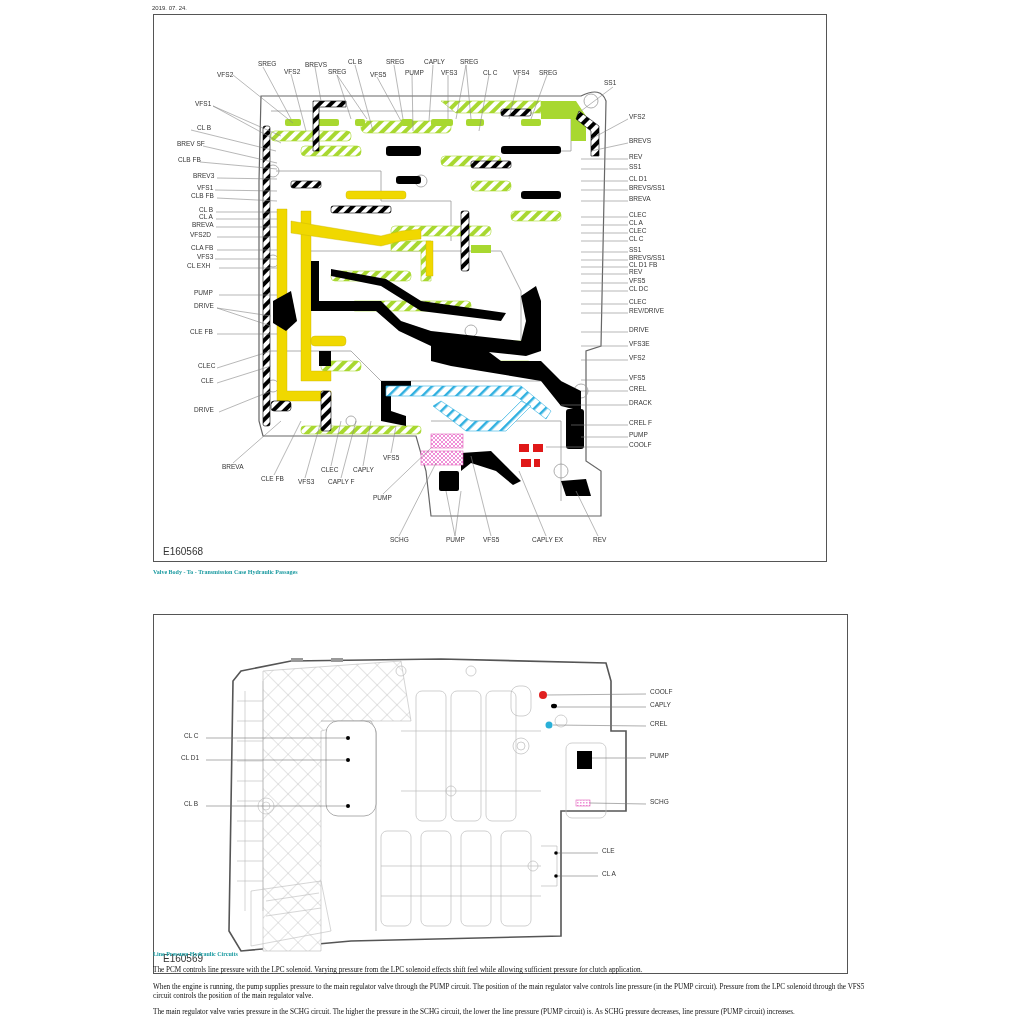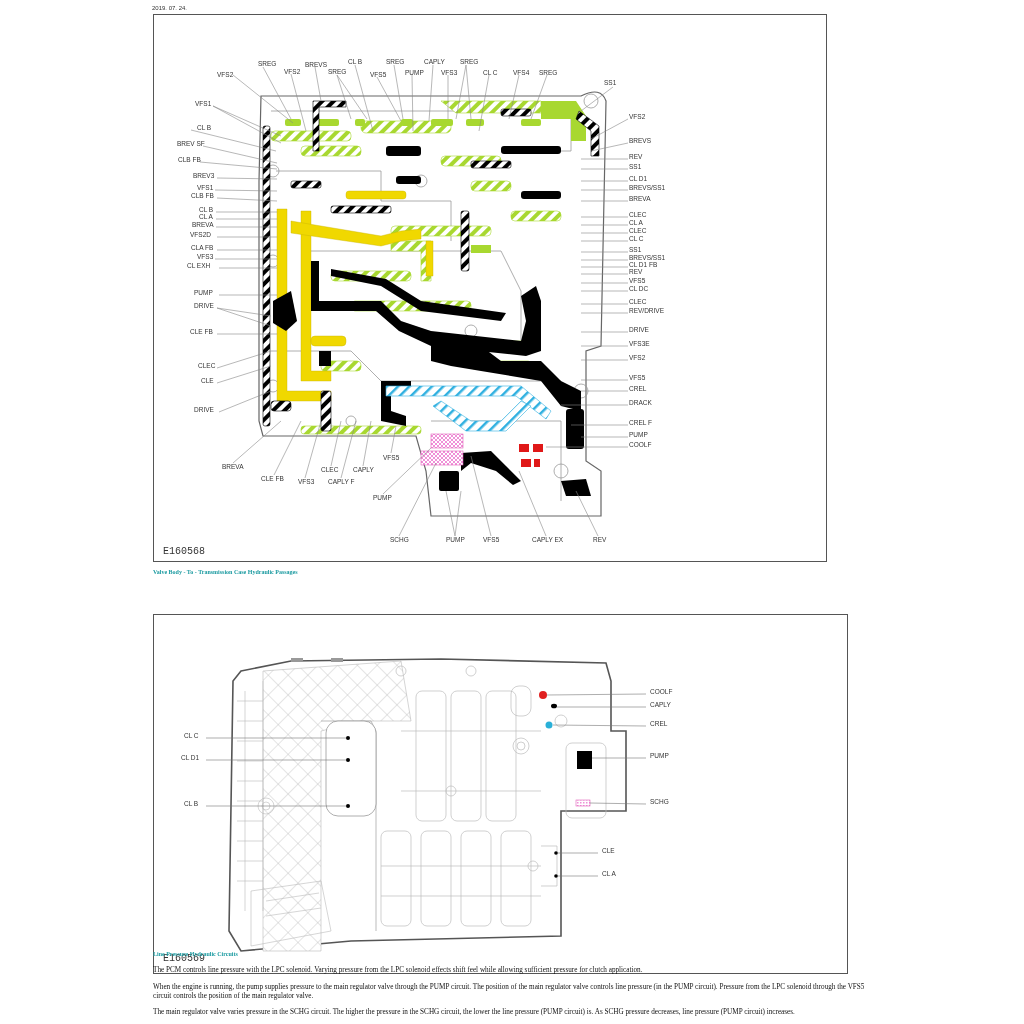--- a/index.html
+++ b/index.html
@@ -1,20 +1,20 @@
 <!DOCTYPE html>
 <html><head>
 <meta charset="utf-8">
 <style>
   html,body{margin:0;padding:0;background:#fff;}
   body{width:1024px;height:1024px;position:relative;overflow:hidden;font-family:"Liberation Serif",serif;color:#000;}
   .date{position:absolute;left:152px;top:5px;font-family:"Liberation Sans",sans-serif;font-size:6px;color:#333;}
   .fig{position:absolute;border:1px solid #555;background:#fff;}
   .fig svg{position:absolute;left:0;top:0;}
-  .figid{position:absolute;font-family:Liberation Mono, monospace;font-size:10px;color:#333;}
+  .figid{position:absolute;font-family:Liberation Sans, sans-serif;font-size:10px;color:#333;}
   .lbl{position:absolute;font-family:"Liberation Sans",sans-serif;font-size:6.5px;color:#333;white-space:nowrap;line-height:1;}
   .caption{position:absolute;left:153px;font-family:"Liberation Serif",serif;font-weight:bold;font-size:6px;color:#1a9aa0;}
   .para{position:absolute;left:153px;width:720px;font-family:"Liberation Serif",serif;font-size:7.2px;line-height:9px;color:#111;}
 </style>
 </head>
 <body>
 
 <div class="date">2019. 07. 24.</div>
 
 <div class="fig" style="left:153px;top:14px;width:672px;height:546px;">

